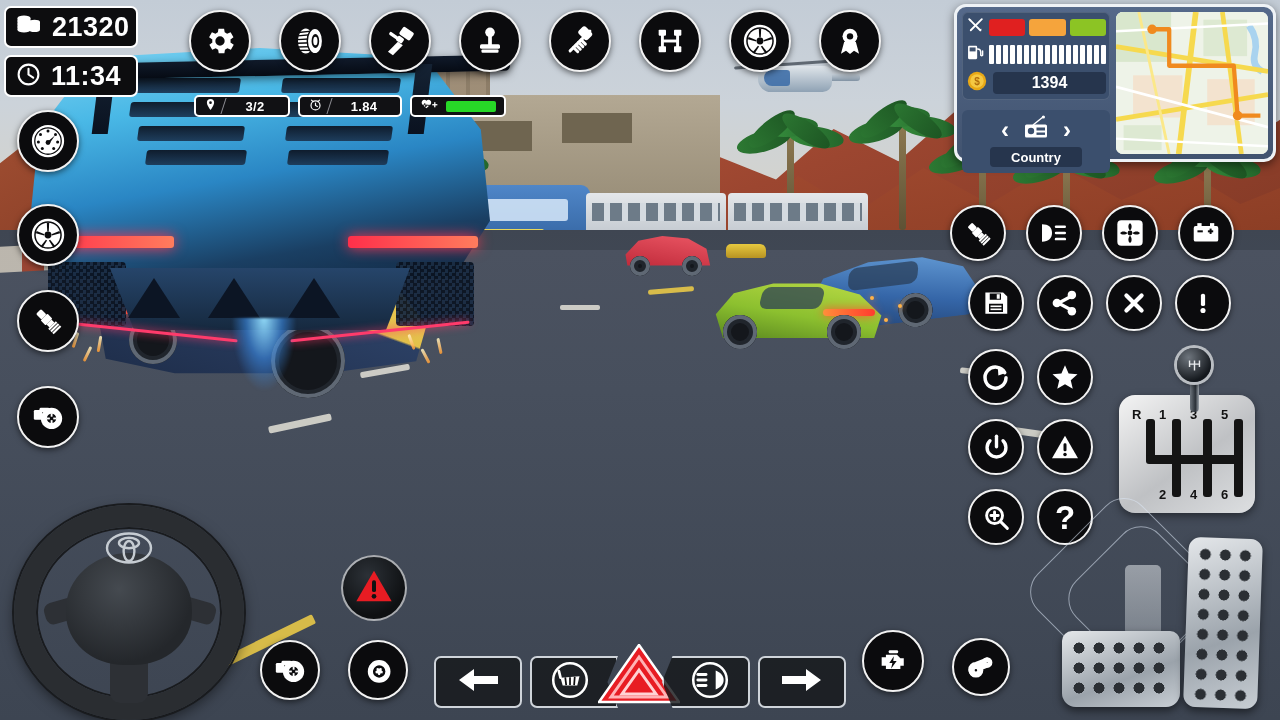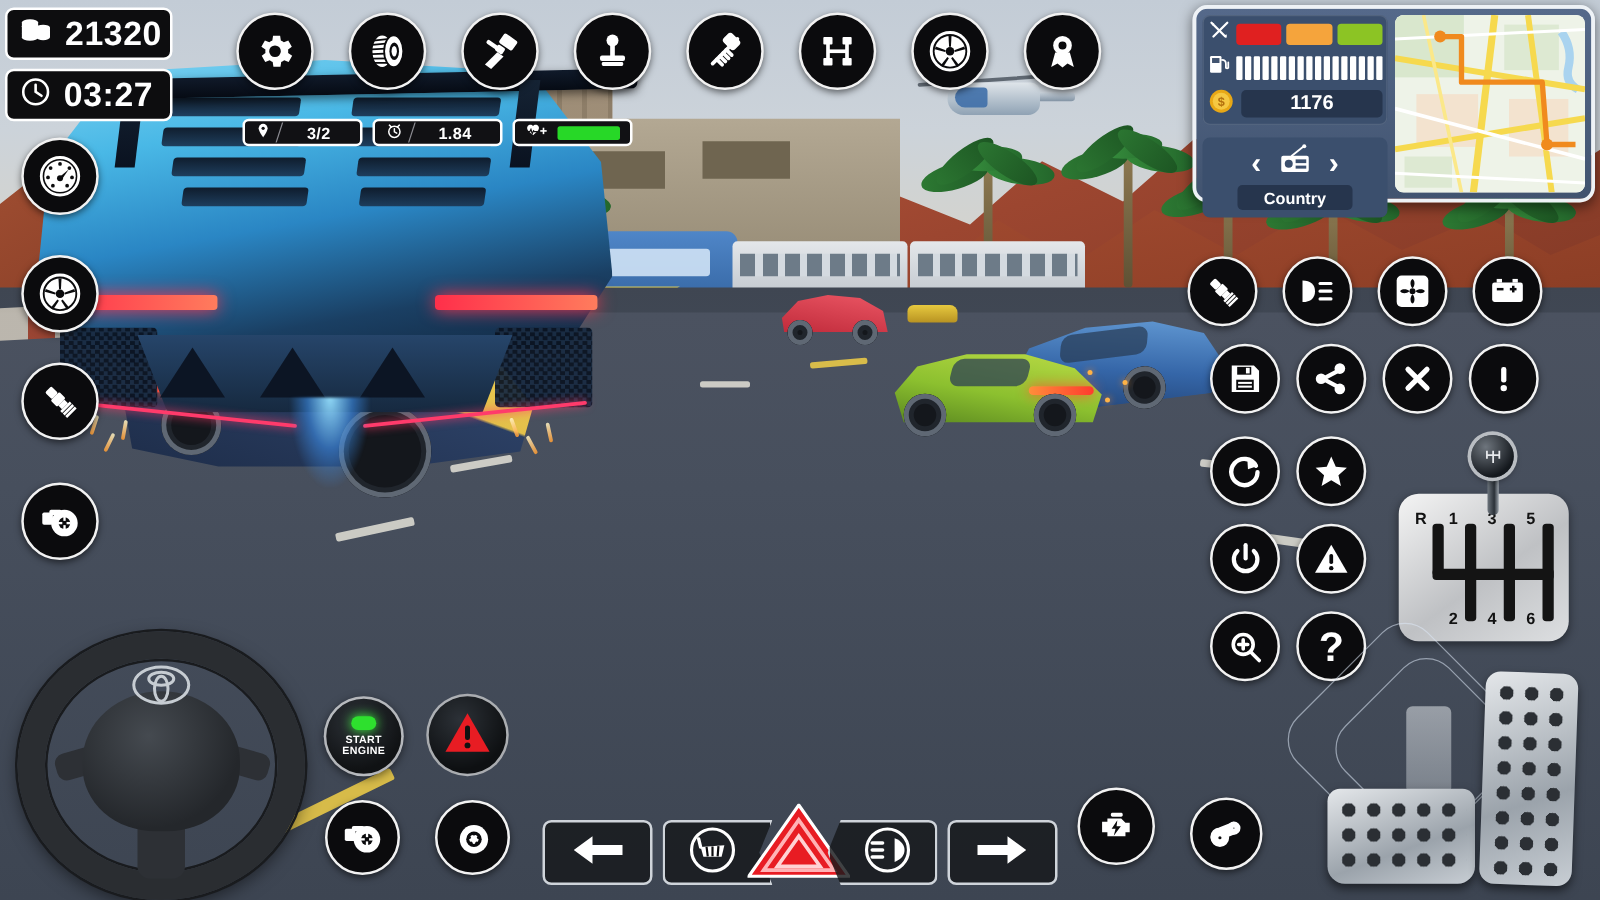--- a/index.html
+++ b/index.html
@@ -603,21 +603,21 @@
     <span class="val">21320</span>
   </div>
 
   <div class="stat-box hud" style="left:4px;top:55px;width:134px;height:42px;">
     <span>
       <svg width="25" height="25" viewBox="0 0 24 24" fill="none" stroke="#fff" stroke-width="2">
         <circle cx="12" cy="12" r="9.5"></circle>
           <path d="M12 6.5V12l4.5 3" stroke-linecap="round"></path>
       </svg>
     </span>
-    <span class="val">03:27</span>
+    <span class="val">11:34</span>
   </div>
 
   <div class="rbtn hud" style="left:189px;top:10px;width:62px;height:62px;">
     <span>
       <svg width="34" height="34" viewBox="0 0 24 24" fill="#fff">
         <path d="M19.4 13a7.6 7.6 0 0 0 0-2l2.1-1.6-2-3.5-2.5 1a7.6 7.6 0 0 0-1.7-1l-.4-2.6h-4l-.4 2.6c-.6.25-1.2.6-1.7 1l-2.5-1-2 3.5L6.6 11a7.6 7.6 0 0 0 0 2l-2.1 1.6 2 3.5 2.5-1c.5.4 1.1.75 1.7 1l.4 2.6h4l.4-2.6c.6-.25 1.2-.6 1.7-1l2.5 1 2-3.5L19.4 13zM12 15.3A3.3 3.3 0 1 1 12 8.7a3.3 3.3 0 0 1 0 6.6z"></path>
       </svg>
     </span>
   </div>
 
@@ -1017,21 +1017,21 @@
           </span>
         </div>
         <div class="coin-row">
           <span>
             <svg width="22" height="22" viewBox="0 0 24 24">
               <circle cx="12" cy="12" r="10" fill="#e8a816"></circle>
               <circle cx="12" cy="12" r="7.4" fill="#f5c842"></circle>
               <text x="12" y="16.4" font-size="11" font-weight="bold" fill="#b3700d" text-anchor="middle" font-family="Liberation Sans, sans-serif">$</text>
             </svg>
           </span>
-          <span class="coin-val">1176</span>
+          <span class="coin-val">1394</span>
         </div>
       </div>
 
       <div class="radio-card">
         <div class="radio-top">
           <span style="color:#fff;font-size:24px;font-weight:bold;line-height:22px;cursor:pointer;">‹</span>
           <span>
             <svg width="30" height="26" viewBox="0 0 30 26" fill="#fff">
               <path d="M12 10 L22 2" stroke="#fff" stroke-width="1.5"></path>
               <circle cx="22.4" cy="2" r="1.6"></circle>
@@ -1101,27 +1101,20 @@
     <div class="wheel-hub"></div>
     <div class="hub-emblem">
       <svg width="48" height="32" viewBox="0 0 48 32">
         <ellipse cx="24" cy="16" rx="22" ry="14.5" fill="none" stroke="#c6ccd2" stroke-width="2.4"></ellipse>
         <ellipse cx="24" cy="11" rx="10" ry="5.2" fill="none" stroke="#c6ccd2" stroke-width="2.4"></ellipse>
         <ellipse cx="24" cy="19" rx="5.4" ry="10" fill="none" stroke="#c6ccd2" stroke-width="2.4"></ellipse>
       </svg>
     </div>
   </div>
 
-  <div class="start-engine hud">
-    <span class="se-led"></span>
-    <span class="se-txt">
-      <span>START</span><br>
-      <span>ENGINE</span>
-    </span>
-  </div>
 
   <div class="warn-btn hud">
     <span>
       <svg width="40" height="40" viewBox="0 0 24 24" fill="#e81c23">
         <path d="M12 2.8 L22.6 21.2 L1.4 21.2 Z"></path>
         <rect x="10.8" y="8.6" width="2.4" height="7" rx="1.1" fill="#111"></rect>
         <circle cx="12" cy="18.2" r="1.4" fill="#111"></circle>
       </svg>
     </span>
   </div>

